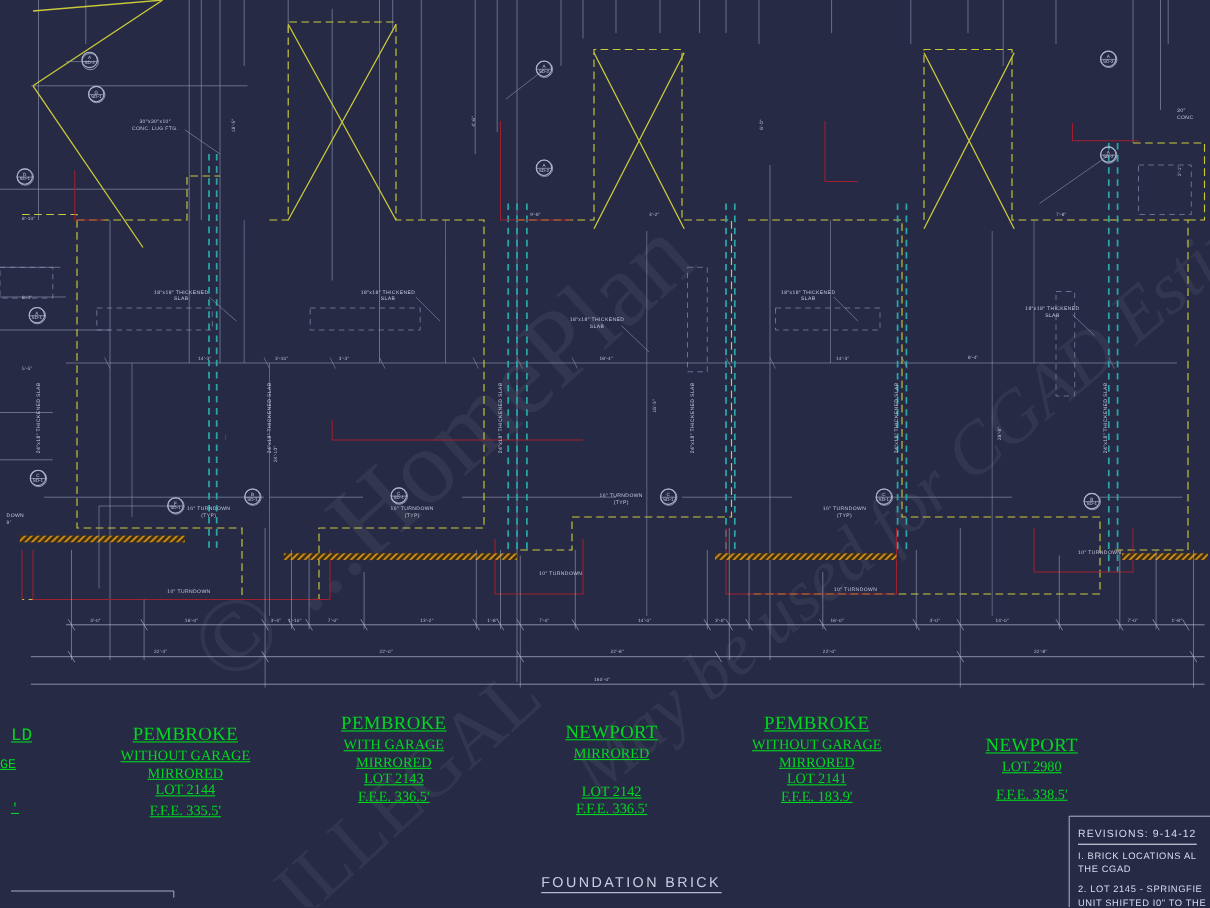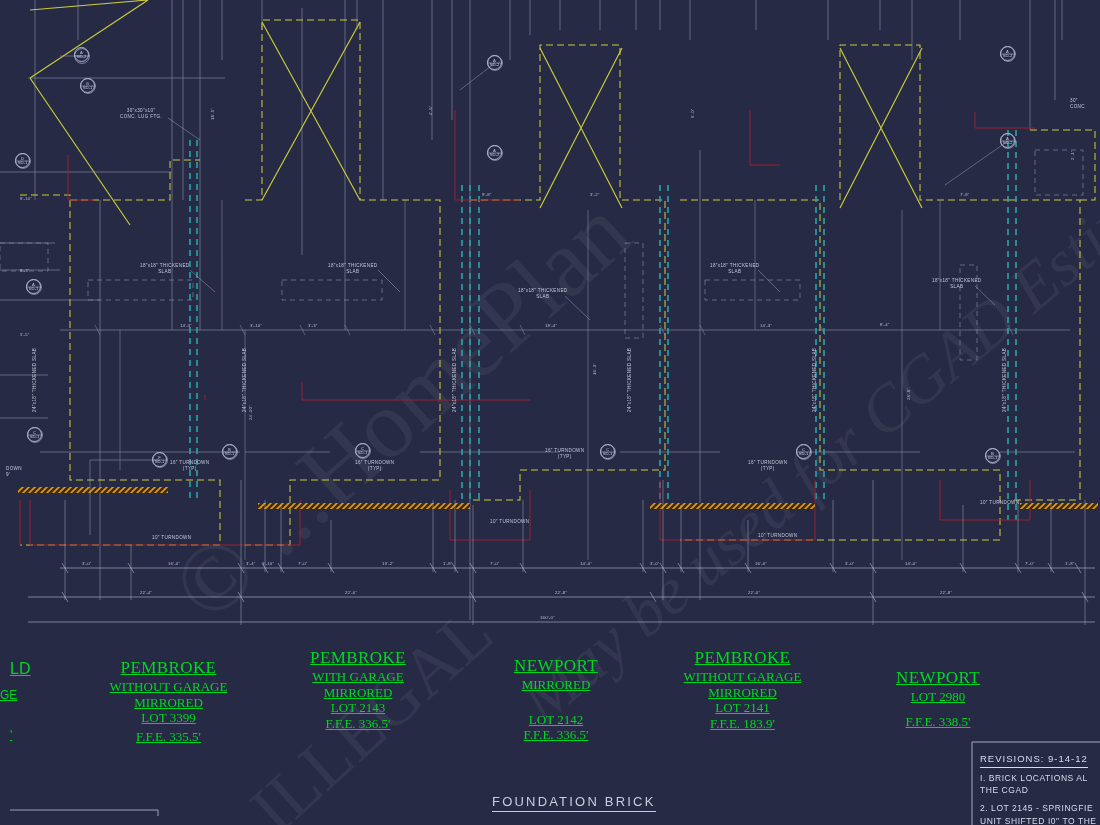--- a/index.html
+++ b/index.html
@@ -11,21 +11,21 @@
       white-space:nowrap;pointer-events:none;}
   .wm1{left:150px;top:560px;font-size:96px;transform:rotate(-42deg);transform-origin:0 0;}
   .wm2{left:235px;top:790px;font-size:70px;transform:rotate(-42deg);transform-origin:0 0;}
   .wm3{left:505px;top:680px;font-size:66px;transform:rotate(-40deg);transform-origin:0 0;font-style:italic;}
   .unit{position:absolute;text-align:center;color:#00d820;
         font-family:"Liberation Serif",serif;line-height:1.22;}
   .unit .l{display:block;white-space:nowrap;}
   .unit .l u{text-decoration:underline;text-underline-offset:1px;}
   .u-n{font-size:17px;letter-spacing:.4px;}
   .u-s{font-size:13px;}
-  .corner{position:absolute;color:#00d820;font-family:Liberation Sans, sans-serif;}
+  .corner{position:absolute;color:#00d820;font-family:Liberation Mono, monospace;}
   .plantitle{position:absolute;color:#c8cde0;font-size:13px;letter-spacing:2.2px;
              font-family:"Liberation Sans",sans-serif;border-bottom:1px solid #c8cde0;padding-bottom:2px;}
   .revbox{position:absolute;color:#d6dcef;font-family:"Liberation Sans",sans-serif;
           font-size:8.5px;line-height:1.45;letter-spacing:.55px;}
   .revbox .hd{font-size:9.5px;letter-spacing:1px;border-bottom:1px solid #d6dcef;
               display:inline-block;padding-bottom:1px;margin-bottom:4px;}
   .revbox p{margin:0 0 6px 0;}
   .cadtxt{position:absolute;color:#c3c9dd;font-size:4.6px;letter-spacing:.35px;
           font-family:"Liberation Sans",sans-serif;white-space:nowrap;line-height:1.35;text-align:center;}
   .dimtxt{position:absolute;color:#b9c0d6;font-size:4.3px;letter-spacing:.2px;
@@ -398,21 +398,21 @@
   <div class="dimtxt vert" style="left:1070px;top:160px;">2'-1"</div>
 
   <div class="corner" style="left:10px;top:660px;font-size:16px;"><u>LD</u></div>
   <div class="corner" style="left:0;top:688px;font-size:12px;"><u>GE</u></div>
   <div class="corner" style="left:10px;top:728px;font-size:12px;"><u>'</u></div>
 
   <div class="unit" style="left:86px;top:658px;width:165px;">
     <span class="l u-n"><u>PEMBROKE</u></span>
     <span class="l u-s"><u>WITHOUT GARAGE</u></span>
     <span class="l u-s"><u>MIRRORED</u></span>
-    <span class="l u-s"><u>LOT 3399</u></span>
+    <span class="l u-s"><u>LOT 2144</u></span>
     <span class="l u-s" style="margin-top:3px;"><u>F.F.E. 335.5'</u></span>
   </div>
 
   <div class="unit" style="left:278px;top:648px;width:160px;">
     <span class="l u-n"><u>PEMBROKE</u></span>
     <span class="l u-s"><u>WITH GARAGE</u></span>
     <span class="l u-s"><u>MIRRORED</u></span>
     <span class="l u-s"><u>LOT 2143</u></span>
     <span class="l u-s"><u>F.F.E. 336.5'</u></span>
   </div>

